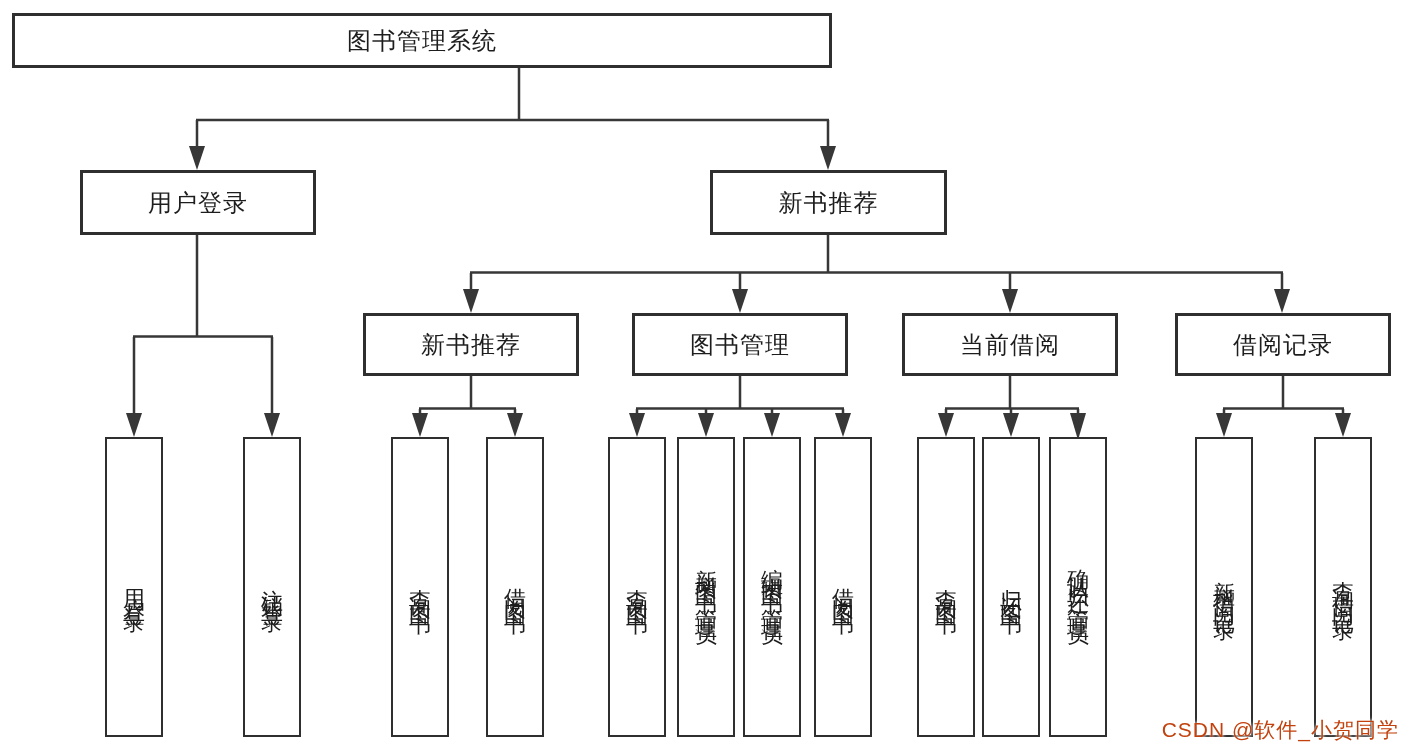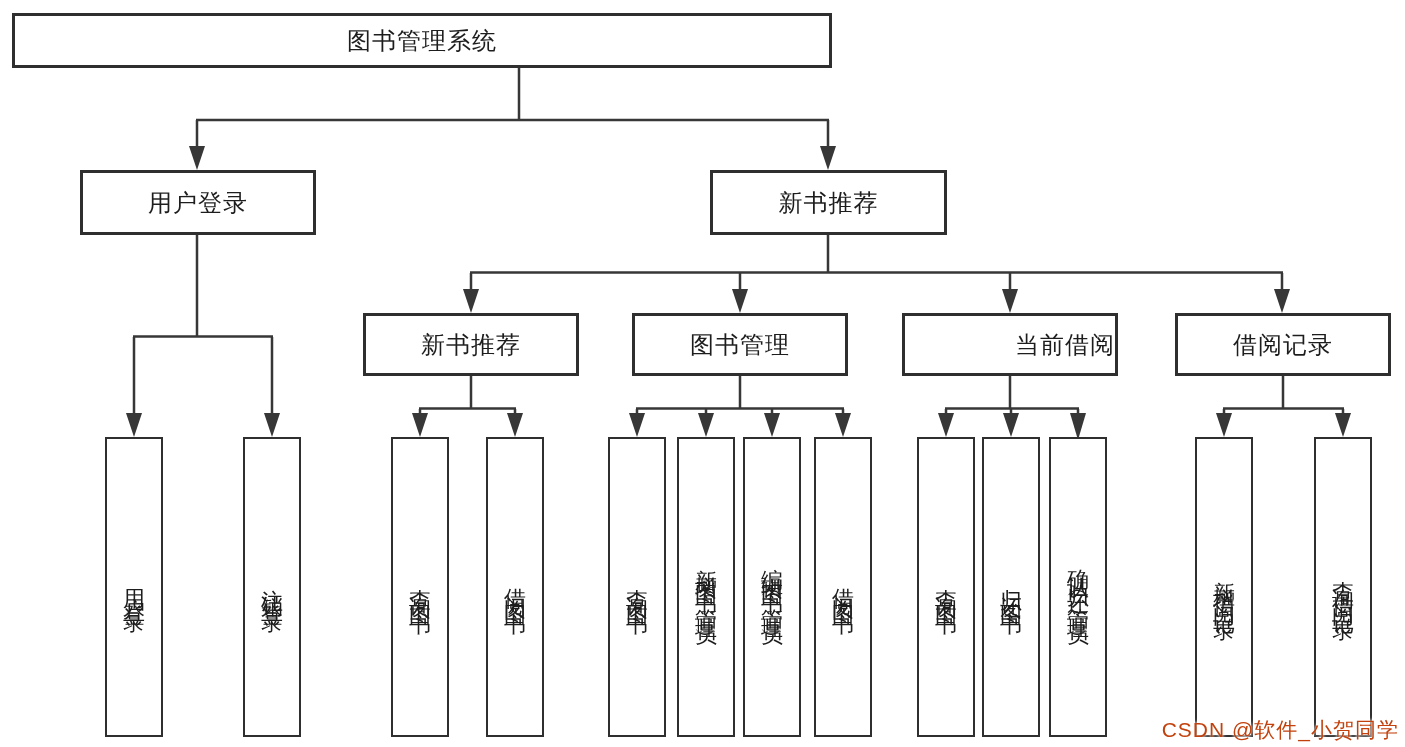--- a/index.html
+++ b/index.html
@@ -55,21 +55,21 @@
     line-height: 1;
     letter-spacing: 8px;
     color: #1d1d1d;
   }
   #node-root        { left: 12px;   top: 13px;  width: 820px; height: 55px; }
   #node-user-login  { left: 80px;   top: 170px; width: 236px;  height: 65px; }
   #node-book-mgmt   { left: 710px;  top: 170px; width: 237px;  height: 65px; }
   .l2 { top: 313px; width: 216px; height: 63px; }
   #node-new-book-rec   { left: 363px; text-align: right;  }
   #node-book-borrow    { left: 632px;  }
-  #node-current-borrow { left: 902px; justify-content: flex-end;  }
+  #node-current-borrow { left: 902px;  }
   #node-borrow-record  { left: 1175px; }
   #leaf-login       { left: 105px;  }
   #leaf-logout      { left: 243px;  }
   #leaf-nbr-query   { left: 391px;  }
   #leaf-nbr-borrow  { left: 486px;  }
   #leaf-bb-query    { left: 608px;  }
   #leaf-bb-add      { left: 677px;  }
   #leaf-bb-edit     { left: 743px;  }
   #leaf-bb-borrow   { left: 814px;  }
   #leaf-cb-query    { left: 917px;  }

